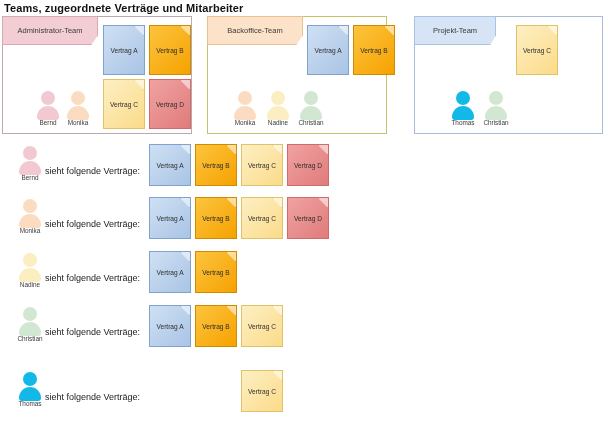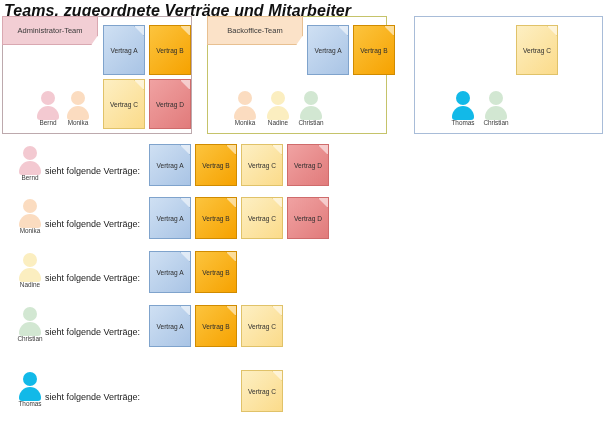--- a/index.html
+++ b/index.html
@@ -9,22 +9,22 @@
     font-family:"Liberation Sans", sans-serif;
     color:#1a1a1a;
     overflow:hidden;
     position:relative;
   }
   .page{position:relative;width:605px;height:426px;}
 
   
   .title{
     position:absolute;left:4px;top:2px;
-    font-size:16px;font-weight:bold;letter-spacing:.1px;
-    color:#111;white-space:nowrap;font-style:italic;
+    font-size:11px;font-weight:bold;letter-spacing:.1px;
+    color:#111;white-space:nowrap;
   }
 
   
   .team-box{
     position:absolute;
     background:#ffffff;
     box-sizing:border-box;
   }
   .team-box.admin   {left:2px;  top:16px; width:190px; height:118px; border:1px solid #bda9ad;}
   .team-box.back    {left:207px;top:16px; width:180px; height:118px; border:1px solid #c5c36a;}
@@ -170,20 +170,23 @@
         </div>
         <div class="person p-green" style="left: 86px; top: 74px;">
           <div class="fig">
             <div class="head"></div>
             <div class="body"></div>
           </div>
           <div class="nm">Christian</div>
         </div>
       </div>
       <div class="team-box projekt">
+        <div class="team-tag projekt">
+          <span>Projekt-Team</span>
+        </div>
         <div class="doc yellow" style="left: 101px; top: 8px; width: 42px; height: 50px;">
           <span class="fold"></span>
           <span class="lbl">Vertrag C</span>
         </div>
         <div class="person p-cyan" style="left: 31px; top: 74px;">
           <div class="fig">
             <div class="head"></div>
             <div class="body"></div>
           </div>
           <div class="nm">Thomas</div>

